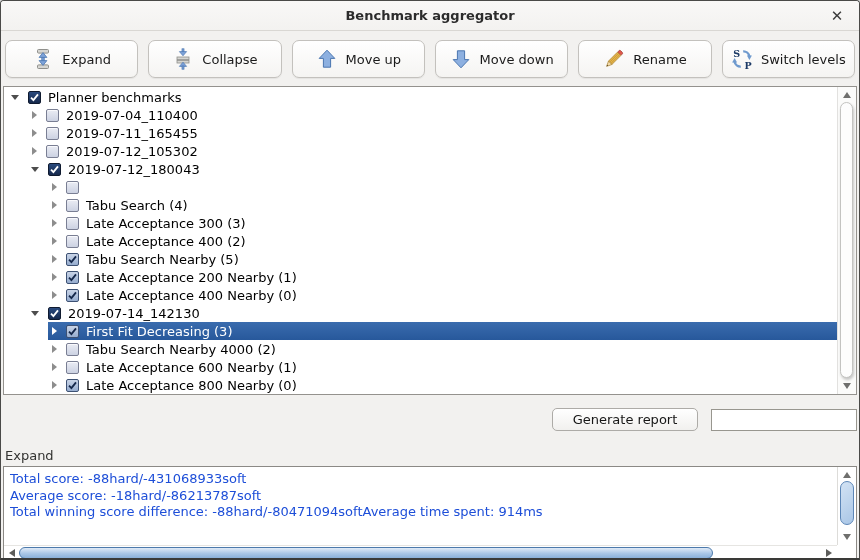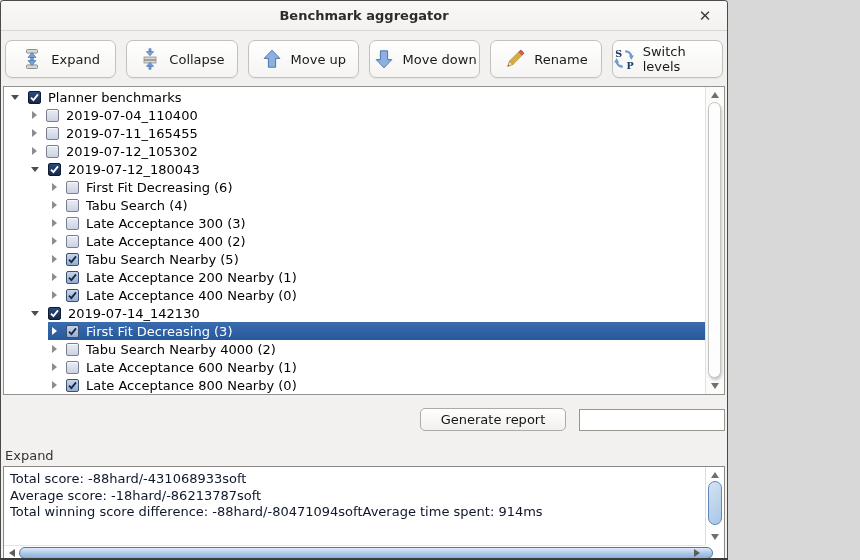--- a/index.html
+++ b/index.html
@@ -1,20 +1,20 @@
 <!DOCTYPE html>
 <html style="--sel: #27589b; --cb-dark: #16294c; --cb-mid: #96adcf; --cb-un: #ccd2e2; --thumb: #a9c6e6;"><head>
 <meta charset="utf-8">
 <style>
   * { box-sizing: border-box; margin: 0; padding: 0; }
   html,body { width:860px; height:560px; overflow:hidden; }
   body { font-family:"DejaVu Sans","Liberation Sans",sans-serif; background:#d8d8d8; }
 
   .window{
-    width:728px; height:560px; position:relative;
+    width:860px; height:560px; position:relative;
     background:#f2f1ef; border:1px solid #4a4a48; border-bottom:2px solid #3a3a38;
     border-radius:4px 4px 0 0; overflow:hidden;
   }
 
   
   .titlebar{
     height:30px; background:linear-gradient(#f9f8f7,#f3f2f0);
     border-bottom:1px solid #d9d7d3;
     display:flex; align-items:center; justify-content:center; position:relative;
   }
@@ -100,21 +100,21 @@
     border:1px solid #98968f; font-size:13px; padding:0 4px; font-family:inherit;
   }
 
   
   .detailslabel{ margin:17px 0 3px 4px; font-size:13px; color:#333331; height:15px; }
   .detailspanel{
     margin:0 2px; height:95px; position:relative;
     background:#ffffff; border:1px solid #8b8985; overflow:hidden;
   }
   .dtext{ padding:4px 26px 0 6px; }
-  .dline{ font-size:13px; line-height:16.5px; color:#0f172a; white-space:nowrap; }
+  .dline{ font-size:13px; line-height:16.5px; color:#1d4ed8; white-space:nowrap; }
 
   .d-vscroll{
     position:absolute; right:0; top:0; bottom:15px; width:19px;
     background:#ffffff; border-left:1px solid #dddcd9;
   }
   .d-vthumb{
     position:absolute; left:2px; right:2px; top:14px; height:44px;
     background:linear-gradient(135deg,#d3e3f4,var(--thumb,#93b6de));
     border:1px solid #5c86b7; border-radius:8px;
   }
@@ -260,21 +260,20 @@
               </svg>
             </span>
             <span class="tl">2019-07-12_180043</span>
           </div>
         </div>
         <div class="trow">
           <span class="tindent lvl2"></span>
           <div class="rowline">
             <span class="exp-collapsed"></span>
             <span class="cb cb-unchecked"></span>
-            <span class="tl">First Fit Decreasing (6)</span>
           </div>
         </div>
         <div class="trow">
           <span class="tindent lvl2"></span>
           <div class="rowline">
             <span class="exp-collapsed"></span>
             <span class="cb cb-unchecked"></span>
             <span class="tl">Tabu Search (4)</span>
           </div>
         </div>

